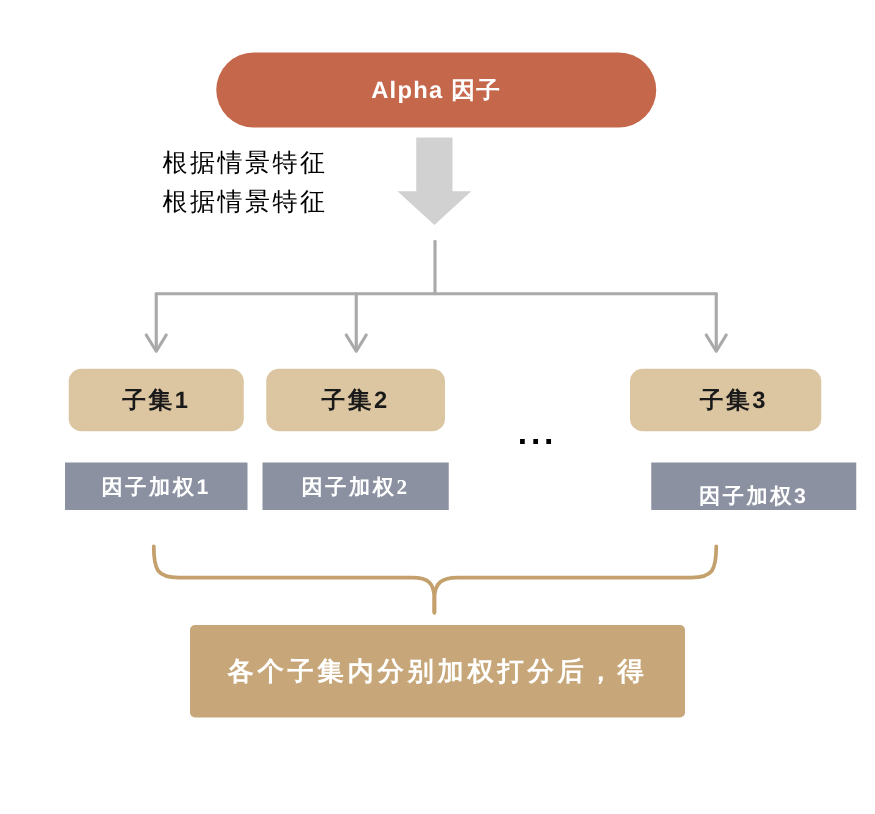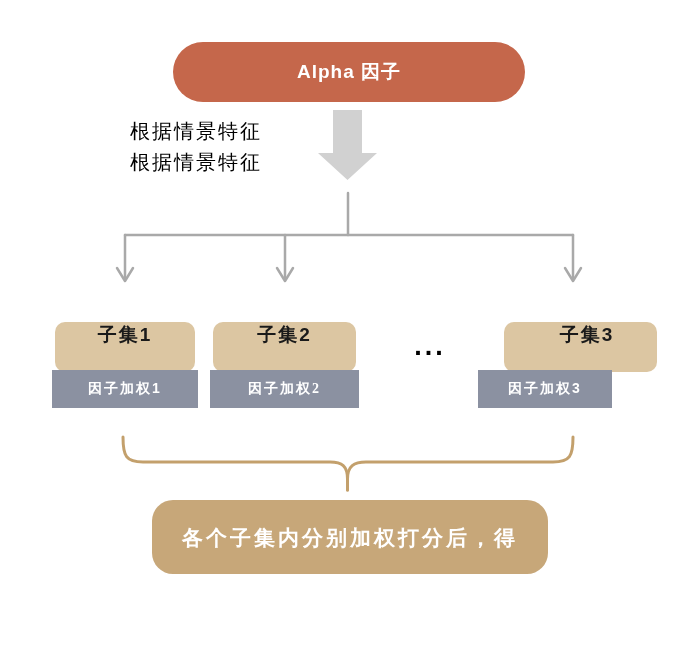--- a/index.html
+++ b/index.html
@@ -15,44 +15,44 @@
   .split-note{
     position:absolute;left:130px;top:116px;width:190px;
     font-size:20px;line-height:31px;color:#000000;letter-spacing:2px;
     font-family:"Liberation Serif","DejaVu Serif",serif;
   }
 
   .svg-layer{position:absolute;left:0;top:0;width:700px;height:651px;}
 
   .subset-box{
     position:absolute;top:295px;height:50px;border-radius:10px;
-    display:flex;align-items:flex-start;justify-content:center;
-    font-size:19px;font-weight:bold;letter-spacing:2px;margin-top:27px;
+    display:flex;align-items:center;justify-content:center;
+    font-size:19px;font-weight:bold;letter-spacing:2px;
   }
   .subset-1{left:55px;width:140px;}
   .subset-2{left:213px;width:143px;}
   .subset-3{left:504px;width:140px;}
 
   .weight-box{
     position:absolute;top:370px;height:38px;
     display:flex;align-items:center;justify-content:center;
-    font-size:14px;font-weight:bold;letter-spacing:2px;
+    font-size:17px;font-weight:bold;letter-spacing:2px;
   }
   .weight-1{left:52px;width:146px;}
   .weight-2{left:210px;width:149px;}
-  .weight-3{left:478px;width:134px;}
+  .weight-3{left:521px;width:164px;align-items:flex-end;}
 
   .ellipsis{
     position:absolute;left:400px;top:326px;width:60px;height:40px;
     text-align:center;font-size:27px;font-weight:bold;color:#000000;
     letter-spacing:3px;line-height:40px;
   }
 
   .result-box{
-    position:absolute;left:152px;top:500px;width:396px;height:74px;border-radius:21px;
+    position:absolute;left:152px;top:500px;width:396px;height:74px;border-radius:4px;
     display:flex;flex-direction:column;align-items:center;justify-content:center;
     font-size:21px;font-weight:bold;line-height:29px;letter-spacing:3px;
     text-align:center;
   }
 </style>
 </head>
 <body>
 
 <div class="canvas">
 

